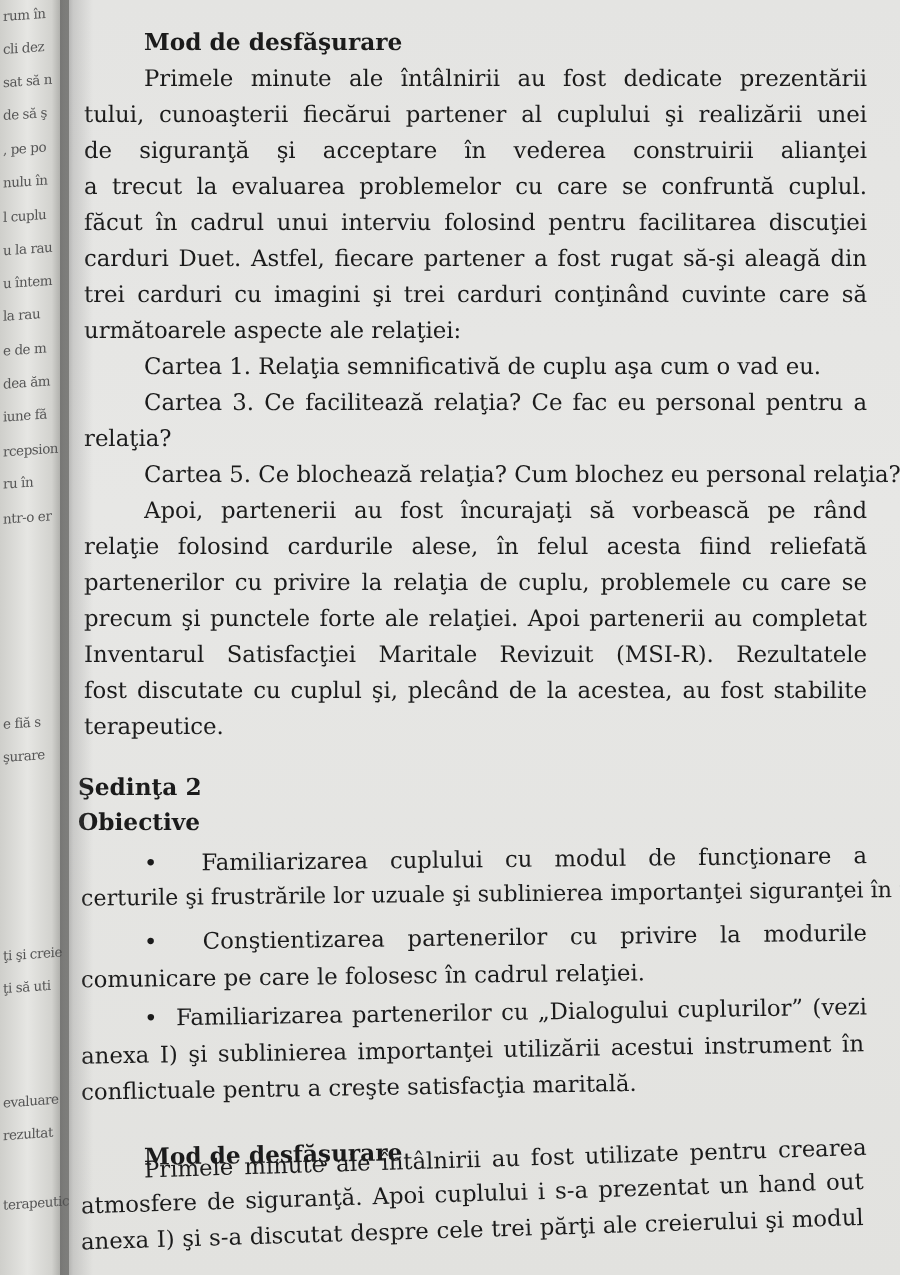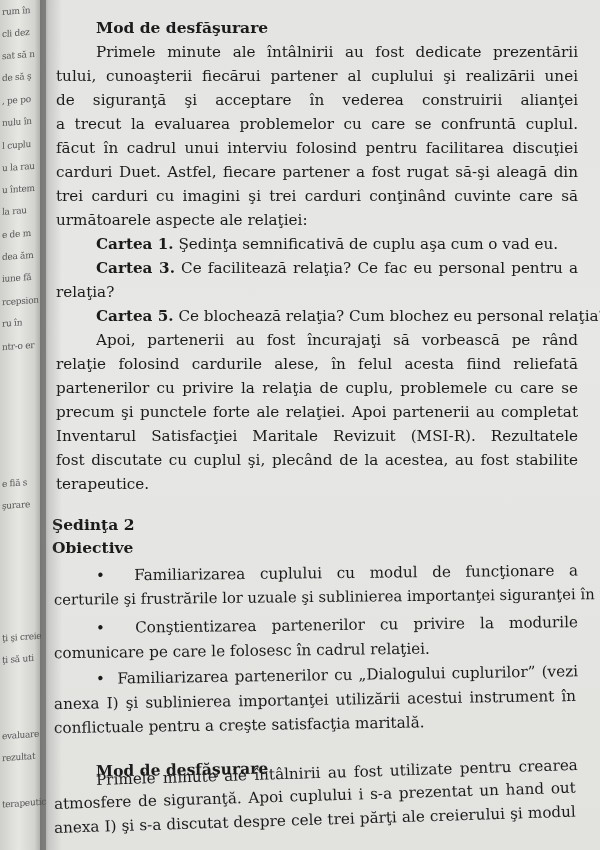--- a/index.html
+++ b/index.html
@@ -67,21 +67,21 @@
       white-space: nowrap;
     }
     .justify {
       text-align: justify;
       text-align-last: justify;
       white-space: normal;
       height: 24px;
       overflow: hidden;
     }
     .bold {
-      font-weight: bold;
+      font-weight: normal;
     }
     .heading {
       font-weight: bold;
       font-size: 15.5px;
     }
     .page-number {
       position: absolute;
       left: 265px;
       top: 875px;
       font-size: 11px;
@@ -125,21 +125,21 @@
     <div class="line justify" style="top:40px; left:40px; width:482px;">Primele minute ale întâlnirii au fost dedicate prezentării terapeu-</div>
     <div class="line justify" style="top:64px;">tului, cunoaşterii fiecărui partener al cuplului şi realizării unei atmosfere</div>
     <div class="line justify" style="top:88px;">de siguranţă şi acceptare în vederea construirii alianţei terapeutice. Apoi s-</div>
     <div class="line justify" style="top:112px;">a trecut la evaluarea problemelor cu care se confruntă cuplul. Acest lucru s-a</div>
     <div class="line justify" style="top:136px;">făcut în cadrul unui interviu folosind pentru facilitarea discuţiei setul de</div>
     <div class="line justify" style="top:160px;">carduri Duet. Astfel, fiecare partener a fost rugat să-şi aleagă din pachet</div>
     <div class="line justify" style="top:184px;">trei carduri cu imagini şi trei carduri conţinând cuvinte care să reflecte</div>
     <div class="line" style="top:208px;">următoarele aspecte ale relaţiei:</div>
 
     <div class="line" style="top:232px; left:40px;">
-      <span class="bold">Cartea 1.</span><span> Şedinţa semnificativă de cuplu aşa cum o vad eu.</span>
+      <span class="bold">Cartea 1.</span><span> Relaţia semnificativă de cuplu aşa cum o vad eu.</span>
     </div>
     <div class="line justify" style="top:256px; left:40px; width:482px;">
       <span class="bold">Cartea 3.</span><span> Ce facilitează relaţia? Ce fac eu personal pentru a facilita</span>
     </div>
     <div class="line" style="top:280px;">relaţia?</div>
     <div class="line" style="top:304px; left:40px;">
       <span class="bold">Cartea 5.</span><span> Ce blochează relaţia? Cum blochez eu personal relaţia?</span>
     </div>
 
     <div class="line justify" style="top:328px; left:40px; width:482px;">Apoi, partenerii au fost încurajaţi să vorbească pe rând despre</div>

